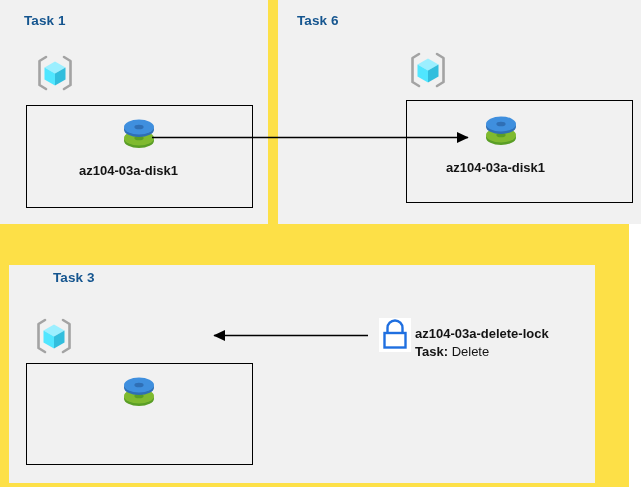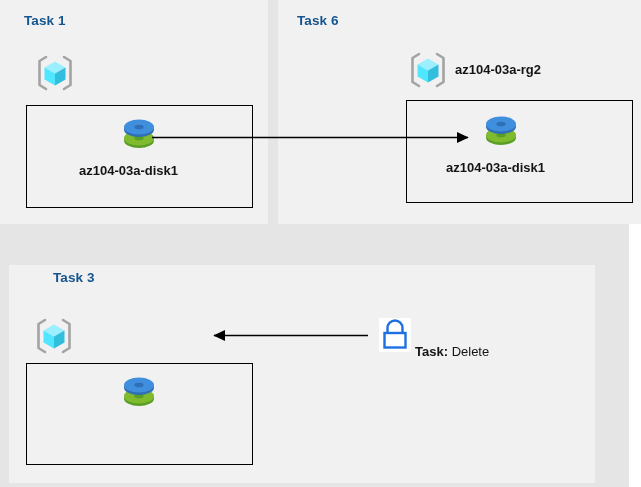--- a/index.html
+++ b/index.html
@@ -12,21 +12,21 @@
     height: 487px;
     position: relative;
     font-family: "Liberation Sans", sans-serif;
     overflow: hidden;
   }
   .canvas {
     position: absolute;
     left: 0; top: 0;
     width: 629px;
     height: 487px;
-    background: #e5e5e5;
+    background: #fde047;
     text-decoration: underline;
   }
   .panel {
     position: absolute;
     background: #f1f1f1;
   }
   .panel-title {
     position: absolute;
     color: #15558f;
     font-weight: bold;
@@ -127,21 +127,20 @@
         <polyline points="12,5 5.5,9 5.5,33 12,37"></polyline>
         <polyline points="30,5 36.5,9 36.5,33 30,37"></polyline>
       </g>
       <g>
         <polygon points="21,9.5 31.5,15.5 21,21.5 10.5,15.5" fill="#9cefff"></polygon>
         <polygon points="10.5,15.5 21,21.5 21,33.5 10.5,27.5" fill="#50e6ff"></polygon>
         <polygon points="31.5,15.5 31.5,27.5 21,33.5 21,21.5" fill="#32bedd"></polygon>
       </g>
     </svg>
   </div>
-  <div class="node-label" style="left:455px; top:62px;">az104-03a-rg2</div>
 
   <div class="inner-box" style="left:406px; top:100px; width:227px; height:103px;"></div>
 
   <div class="icon-disk" style="left:481px; top:111px;">
     <svg viewBox="0 0 40 40" width="40" height="40" aria-hidden="true">
       <ellipse cx="20" cy="26.5" rx="15" ry="7.5" fill="#5a9e26"></ellipse>
       <ellipse cx="20" cy="24" rx="15" ry="7.5" fill="#7fba2f"></ellipse>
       <ellipse cx="20" cy="24" rx="4.6" ry="2.3" fill="#5a9e26"></ellipse>
       <ellipse cx="20" cy="15.5" rx="15" ry="7.5" fill="#2f6fb5"></ellipse>
       <ellipse cx="20" cy="13" rx="15" ry="7.5" fill="#3f8fde"></ellipse>
@@ -200,18 +199,19 @@
   </svg>
 
   <div class="icon-lock" style="left:379px; top:318px;">
     <svg viewBox="0 0 32 34" width="32" height="34" aria-hidden="true">
       <rect x="0" y="0" width="32" height="34" fill="#ffffff"></rect>
       <path d="M8.5,15 L8.5,10 A7.5,7.5 0 0 1 23.5,10 L23.5,15" fill="none" stroke="#1f6fe0" stroke-width="2.4"></path>
       <rect x="5.5" y="15" width="21" height="14.5" fill="#ffffff" stroke="#1f6fe0" stroke-width="2.4"></rect>
     </svg>
   </div>
 
+  <div class="node-label" style="left:415px; top:326px;">az104-03a-delete-lock</div>
 
   <div class="node-label sub" style="left:415px; top:344px;">
     <span class="bold-lead">Task:</span><span>&nbsp;</span><span>Delete</span>
   </div>
 
 </div>
 
 </body></html>

